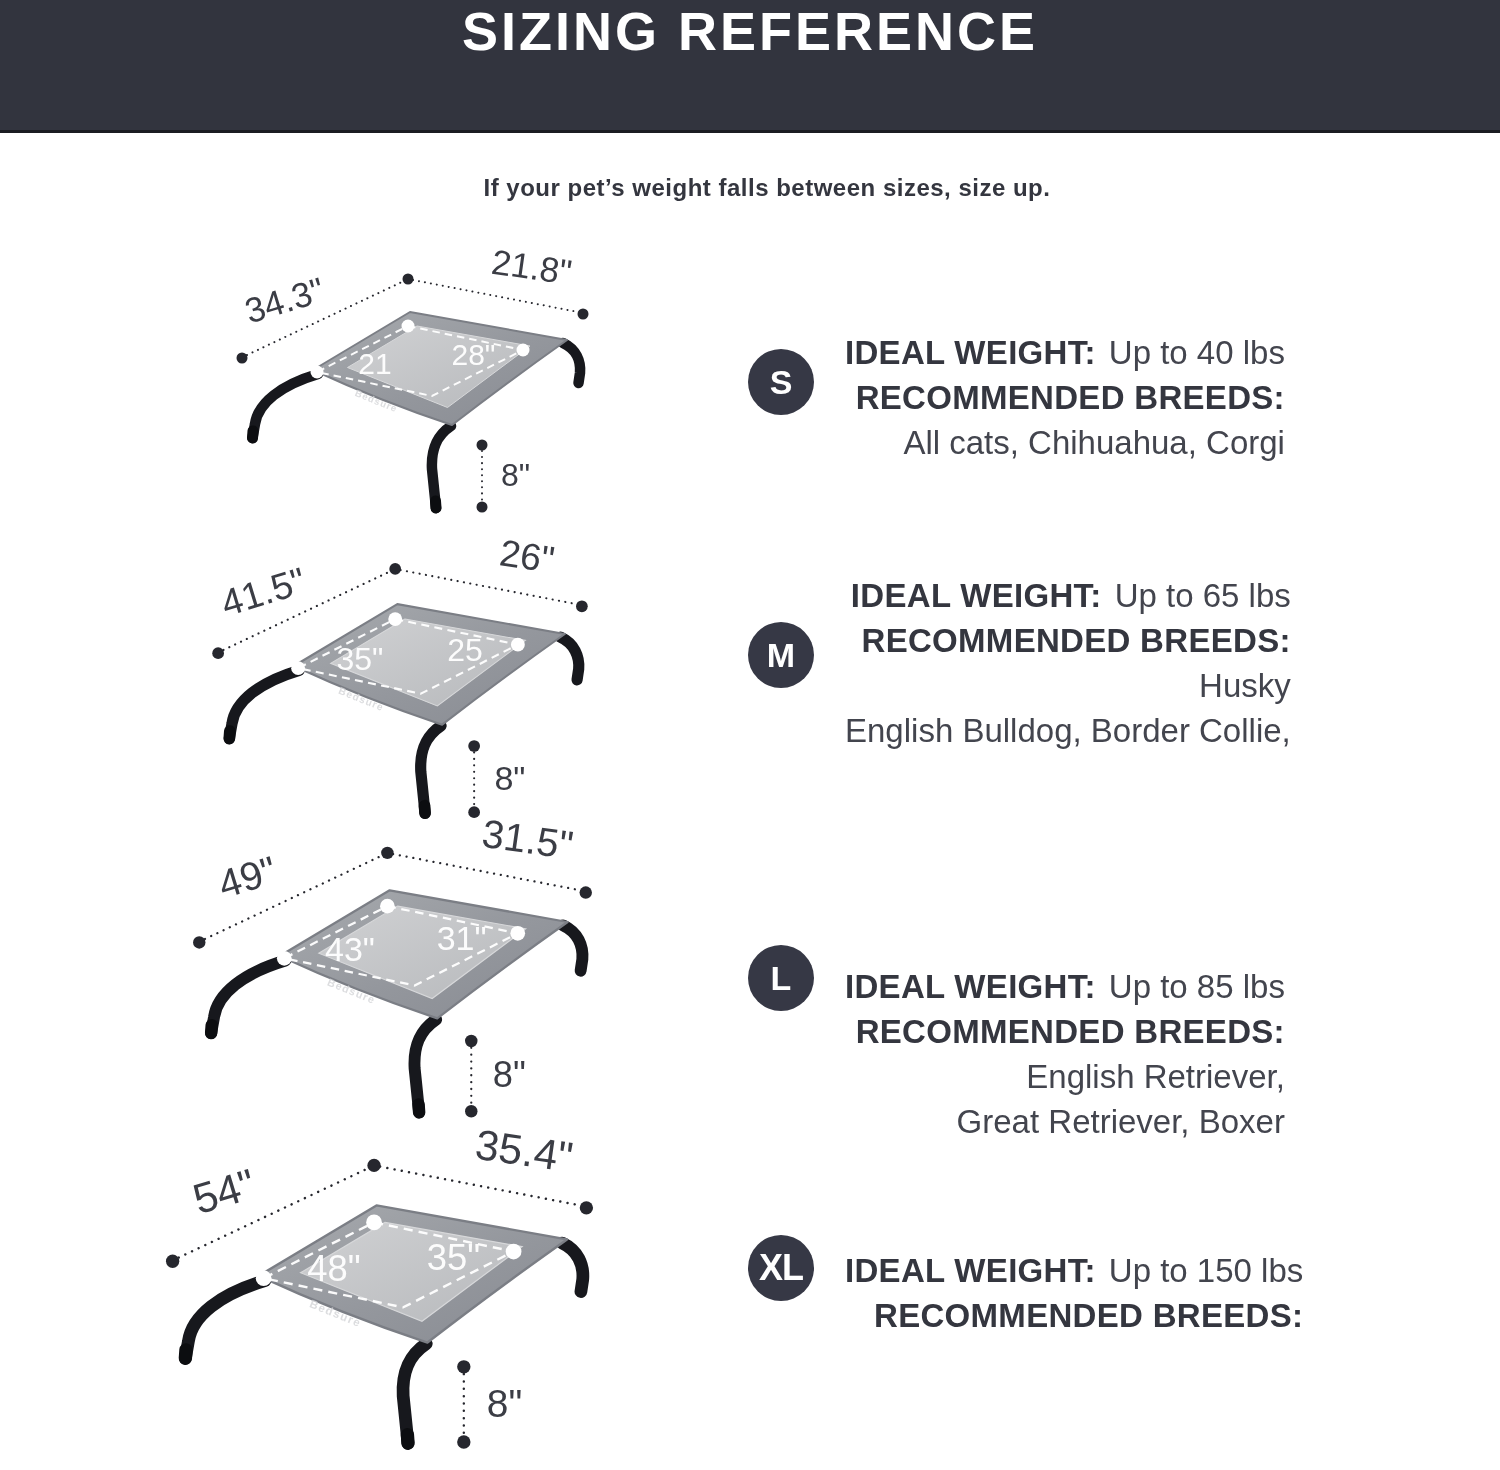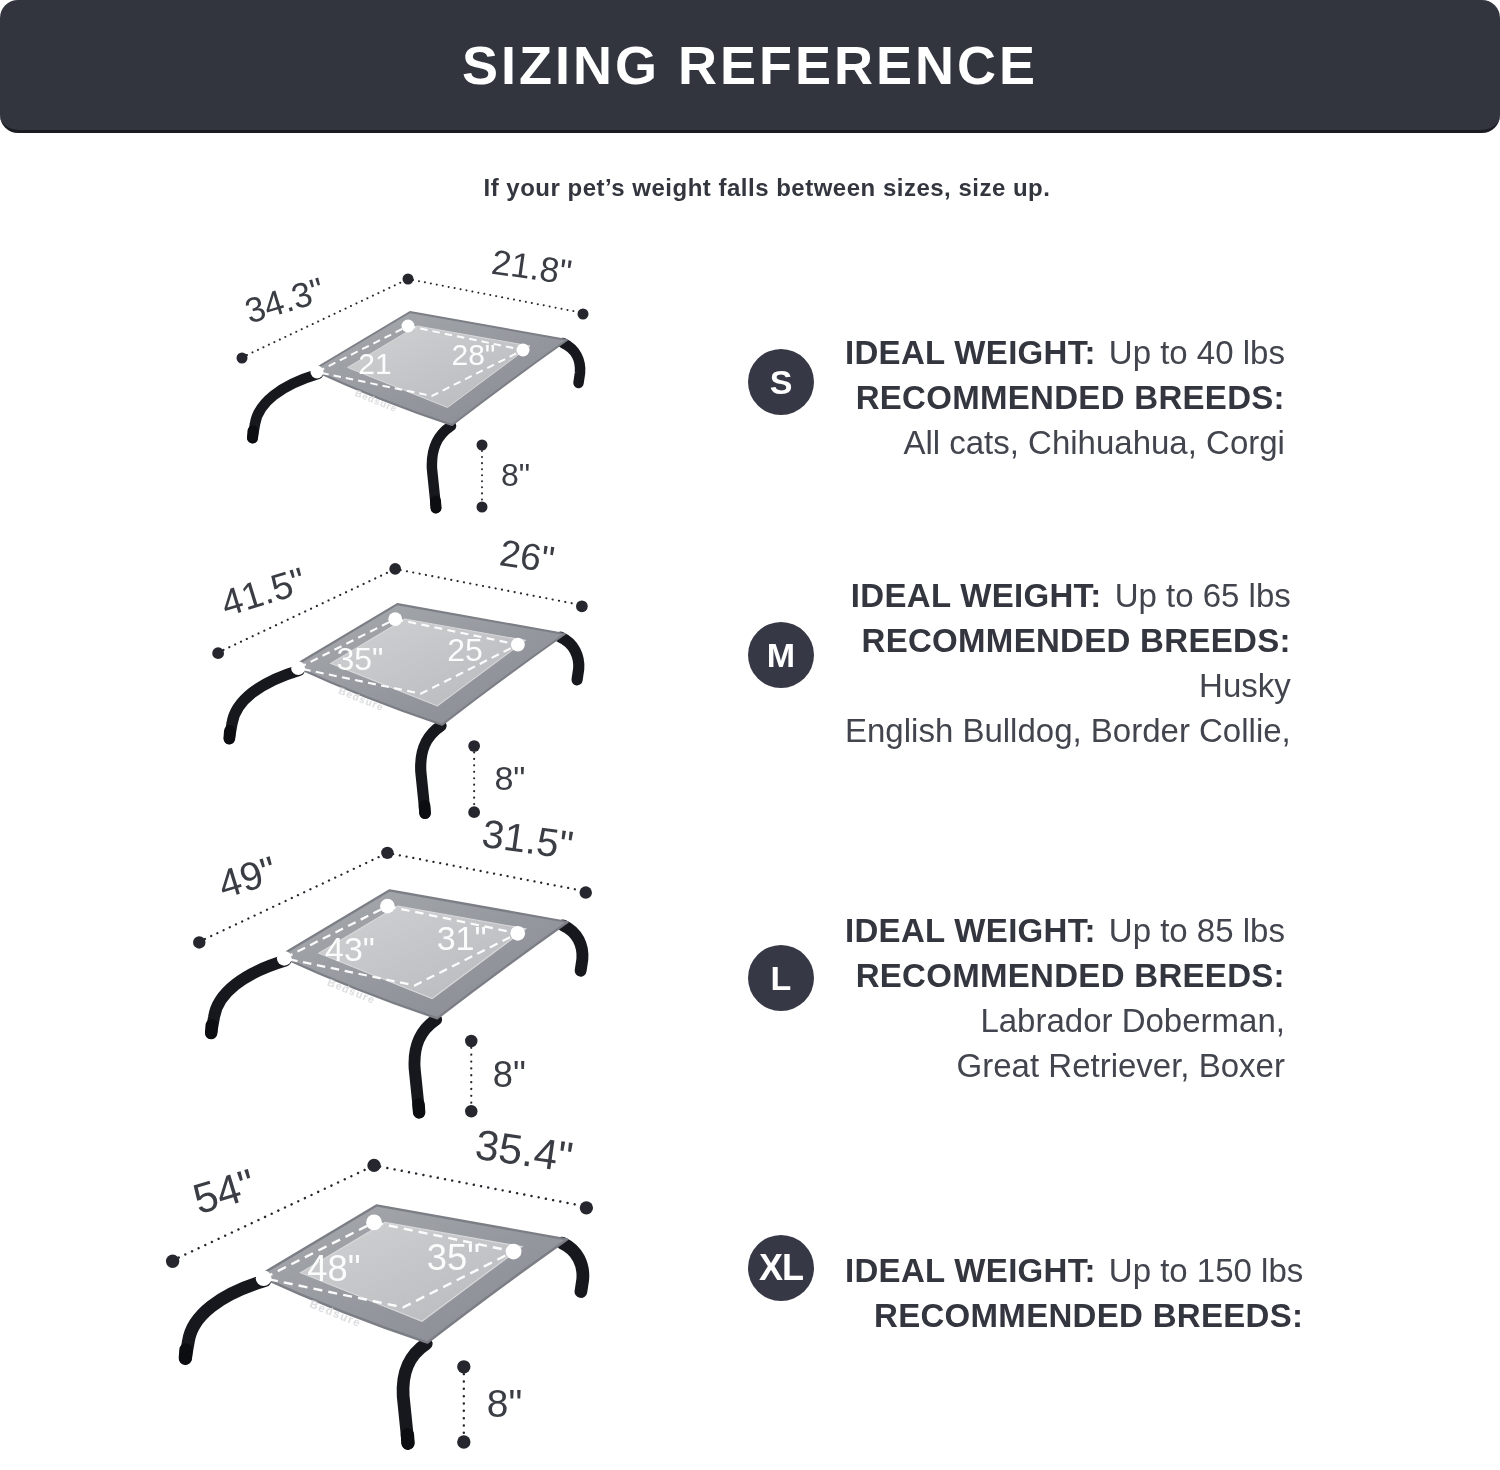--- a/index.html
+++ b/index.html
@@ -6,21 +6,21 @@
   .canvas{
     position:relative;width:1500px;height:1470px;margin:0 auto;
     background:#fff;overflow:hidden;
     font-family:"Liberation Sans",sans-serif;
     --header-bg:#32343e;--badge-bg:#363845;--text-strong:#34363f;
     --text-body:#43454e;--dim-text:#3b3d45;--dot:#26272e;
   }
   .header{
     position:absolute;top:0;left:0;right:0;height:130px;
     background:var(--header-bg);border-bottom:3px solid #1b1c22;
-    display:flex;align-items:center;justify-content:center;border-radius:18px;
+    display:flex;justify-content:center;
   }
   .header .title{
     color:#ffffff;font-size:54px;font-weight:bold;letter-spacing:3px;margin:0;
   }
   .subtitle{
     position:absolute;top:174px;left:8px;width:100%;text-align:center;
     font-size:24px;font-weight:bold;color:var(--text-strong);letter-spacing:.5px;padding-left:9px;
   }
   svg.bed{position:absolute;}
   .bed-s {left:225px;top:250px;width:375px;height:270px;}
@@ -37,21 +37,21 @@
     justify-content:center;font-weight:bold;font-size:34px;
   }
   .badge-s{top:349px}.badge-m{top:622px}.badge-l{top:945px}
   .badge-xl{top:1235px;font-size:36px;letter-spacing:-1px;}
   .info{position:absolute;left:845px;font-size:33px;color:var(--text-body);}
   .info .line{line-height:45px;white-space:nowrap;text-align:right;}
   .info .line:empty{display:none;}
   .lbl{font-weight:bold;color:var(--text-strong);letter-spacing:.3px;}
   .val{font-weight:normal;color:var(--text-body);}
   .line .val{margin-left:13px;}
-  .info-s{top:330px}.info-m{top:573px}.info-l{top:908px}.info-xl{top:1248px}
+  .info-s{top:330px}.info-m{top:573px}.info-l{top:964px}.info-xl{top:1248px}
 </style>
 </head>
 <body>
 
 <div class="canvas" style="--header-bg: #32343e; --badge-bg: #363845; --text-strong: #34363f; --text-body: #43454e; --dim-text: #3b3d45; --dot: #26272e;">
 
   <svg width="0" height="0" style="position:absolute" aria-hidden="true">
     <defs>
       <linearGradient id="gMeshOuter" x1="0" y1="0" x2="1" y2="1">
         <stop offset="0" stop-color="#a8abaf"></stop>
@@ -195,21 +195,21 @@
         <path d="M 514,402 L 514,502"></path>
     </g>
     <text class="dim" transform="translate(126,124) rotate(-17)" text-anchor="middle">49"</text>
     <text class="dim" transform="translate(610,58) rotate(8)" text-anchor="middle">31.5"</text>
     <text class="dim-height" x="552" y="472">8"</text>
   </svg>
   <div class="badge badge-l">L</div>
   <div class="info info-l">
     <div class="line"><span class="lbl">IDEAL WEIGHT:</span><span class="val">Up to 85 lbs</span></div>
     <div class="line lbl">RECOMMENDED BREEDS:</div>
-    <div class="line val">Labrador Doberman,</div>
+    <div class="line val">English Retriever,</div>
     <div class="line val">Great Retriever, Boxer</div>
   </div>
 
   <svg class="bed bed-xl" viewBox="0 0 750 540">
     <g stroke="#17181d" stroke-width="21" fill="none" stroke-linecap="round">
       <path d="M 186,248 C 112,270 66,306 60,348 L 55,376"></path>
       <path d="M 452,352 C 422,372 412,400 414,438 L 422,516"></path>
       <path d="M 676,186 C 702,198 712,222 710,246 L 707,266"></path>
     </g>
     <g stroke="#0c0d10" stroke-width="22" stroke-linecap="round">

